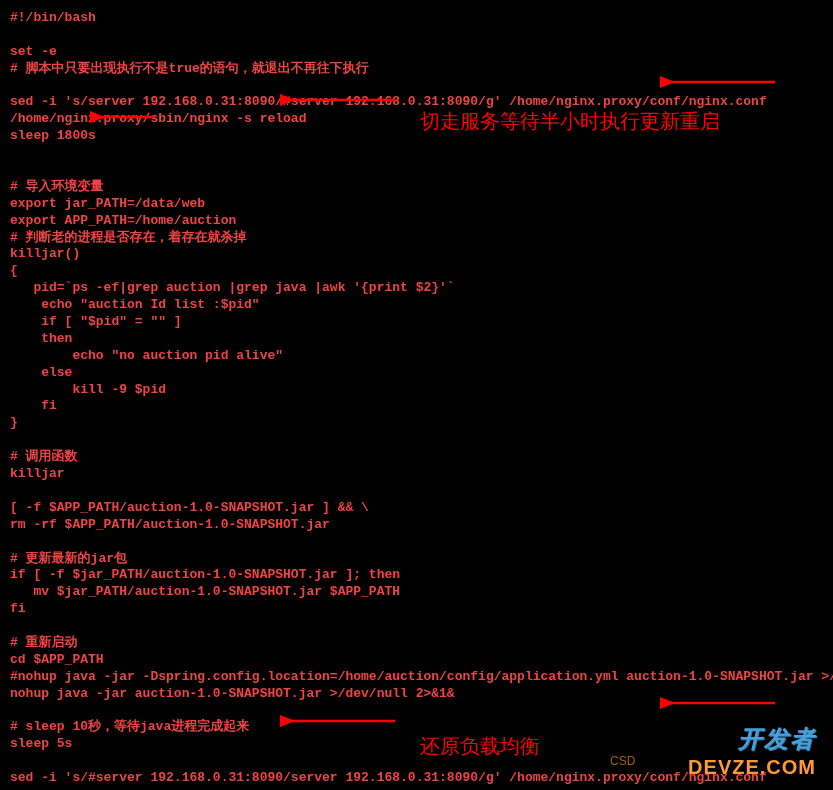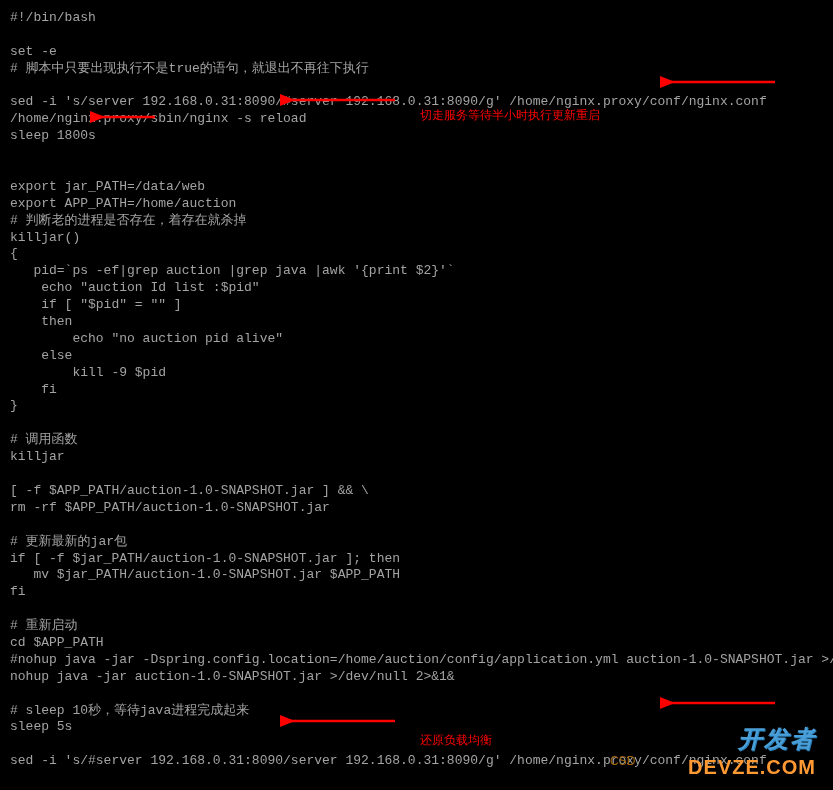--- a/index.html
+++ b/index.html
@@ -14,27 +14,28 @@
       font-size: 13px;
       line-height: 1.3;
       padding: 10px;
       width: 833px;
       height: 790px;
       position: relative;
       overflow: hidden;
     }
     .terminal-line {
       white-space: pre;
-      color: #a3a3a3;
+      color: #ef4444;
+      font-weight: bold;
     }
     .annotation {
       position: absolute;
       color: #ff0000;
       font-family: "Microsoft YaHei", "SimHei", sans-serif;
-      font-size: 12px;
+      font-size: 20px;
       font-weight: normal;
     }
     .annotation-1 {
       top: 108px;
       left: 420px;
     }
     .annotation-2 {
       top: 733px;
       left: 420px;
     }
@@ -80,20 +81,21 @@
     <div class="terminal-line">#!/bin/bash</div>
     <div class="terminal-line"> </div>
     <div class="terminal-line">set -e</div>
     <div class="terminal-line"># 脚本中只要出现执行不是true的语句，就退出不再往下执行</div>
     <div class="terminal-line"> </div>
     <div class="terminal-line">sed -i 's/server 192.168.0.31:8090/#server 192.168.0.31:8090/g' /home/nginx.proxy/conf/nginx.conf</div>
     <div class="terminal-line">/home/nginx.proxy/sbin/nginx -s reload</div>
     <div class="terminal-line">sleep 1800s</div>
     <div class="terminal-line"> </div>
     <div class="terminal-line"> </div>
+    <div class="terminal-line"># 导入环境变量</div>
     <div class="terminal-line">export jar_PATH=/data/web</div>
     <div class="terminal-line">export APP_PATH=/home/auction</div>
     <div class="terminal-line"># 判断老的进程是否存在，着存在就杀掉</div>
     <div class="terminal-line">killjar()</div>
     <div class="terminal-line">{</div>
     <div class="terminal-line">   pid=`ps -ef|grep auction |grep java |awk '{print $2}'`</div>
     <div class="terminal-line">    echo "auction Id list :$pid"</div>
     <div class="terminal-line">    if [ "$pid" = "" ]</div>
     <div class="terminal-line">    then</div>
     <div class="terminal-line">        echo "no auction pid alive"</div>

